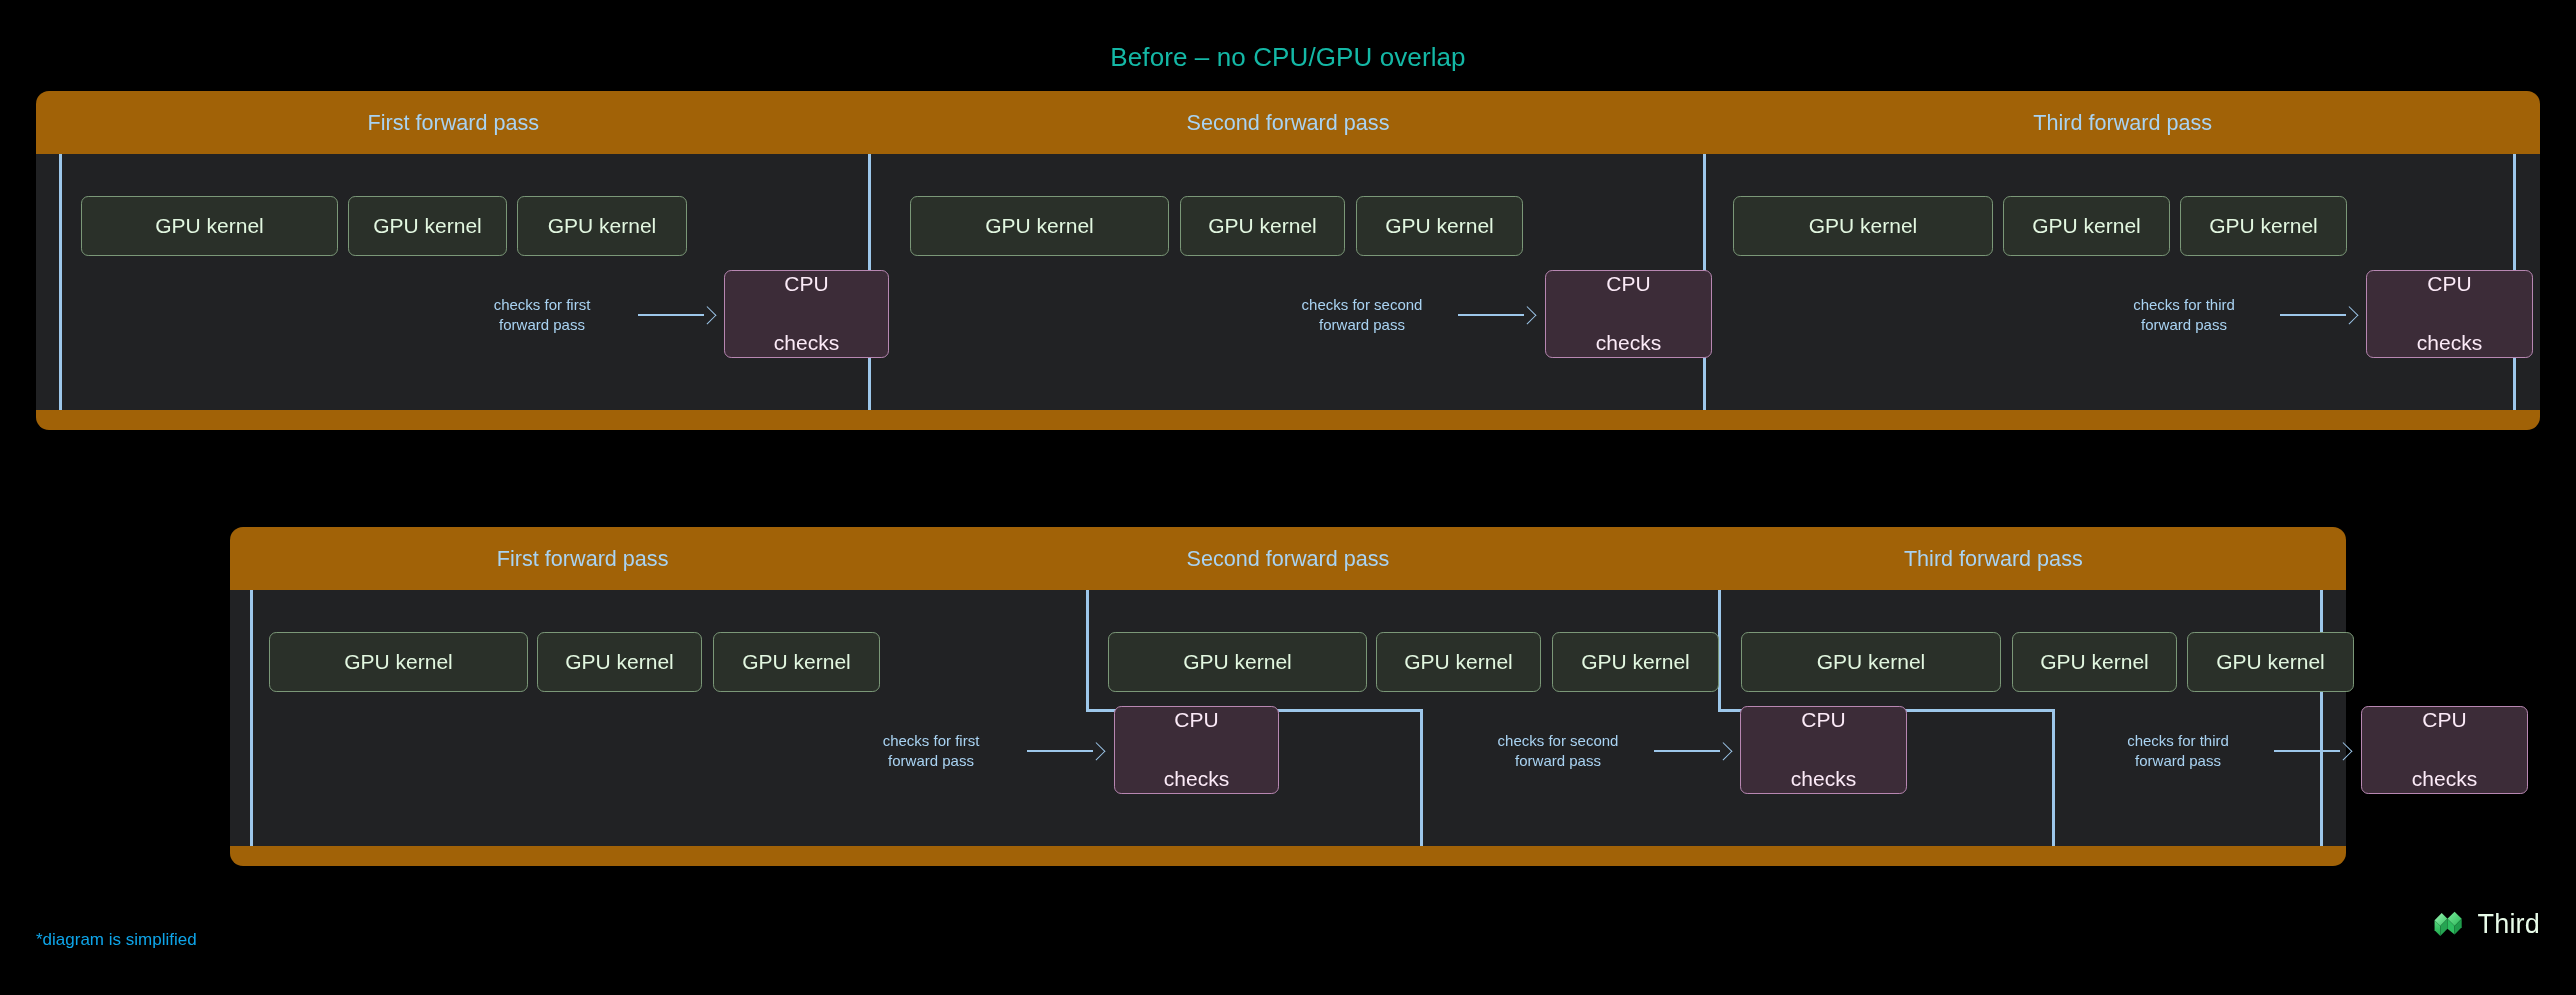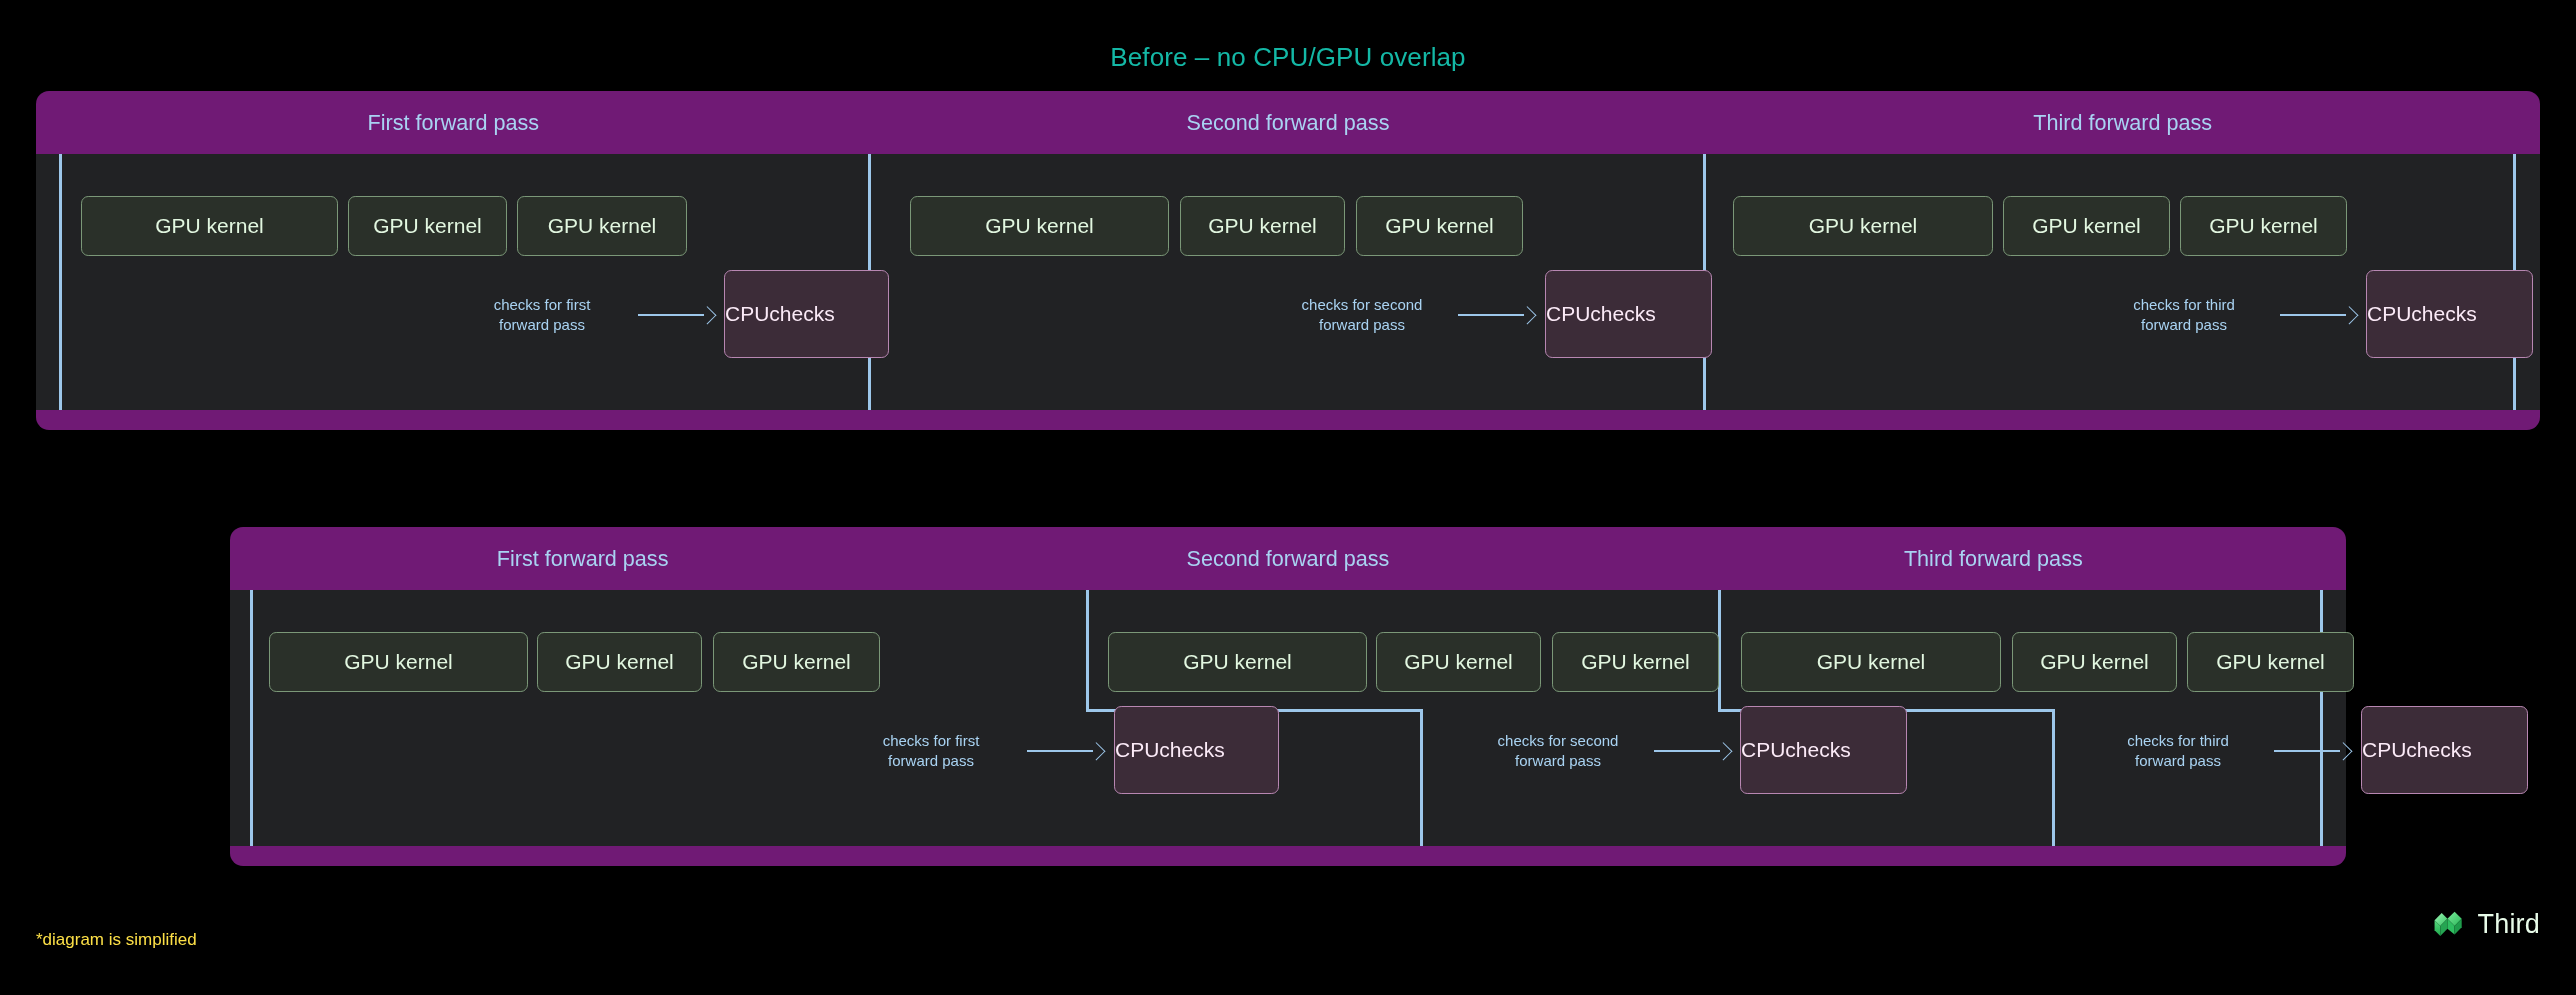--- a/index.html
+++ b/index.html
@@ -21,21 +21,21 @@
     font-size:26px;
     font-weight:400;
     letter-spacing:0.1px;
   }
   #title-before{top:42px;}
   #title-after{top:474px;}
 
   
   .panel{
     position:absolute;
-    background:#701a75;
+    background:#a16207;
     border-radius:13px;
   }
   #panel-before{left:36px;top:91px;width:2504px;height:339px;}
   #panel-after{left:230px;top:527px;width:2116px;height:339px;}
 
   .pass-headers{
     position:absolute;
     left:0;right:0;top:0;height:63px;
     display:flex;
   }
@@ -82,23 +82,23 @@
     color:#e2f7e0;
     font-size:21px;
     box-sizing:border-box;
   }
   .cpu-box{
     position:absolute;
     background:#3c2c38;
     border:1.4px solid #b887b2;
     border-radius:7.2px;
     display:flex;
-    flex-direction:row;
-    align-items:center;
-    justify-content:flex-start;
+    flex-direction:column;
+    align-items:center;
+    justify-content:space-between;
     color:#fbeaf7;
     font-size:21px;
     line-height:1.28;
     box-sizing:border-box;
   }
 
   
   .annot{
     position:absolute;
     display:flex;
@@ -131,21 +131,21 @@
     width:11.5px;height:11.5px;
     border-top:1.4px solid #9dc7ea;
     border-right:1.4px solid #9dc7ea;
     transform:translateY(-50%) rotate(45deg);
   }
 
   
   #footnote{
     position:absolute;
     left:36px;top:930px;
-    color:#fde047;
+    color:#0ea5e9;
     font-size:17px;
   }
   #brand{
     position:absolute;
     right:36px;top:909px;
     display:flex;
     align-items:center;
     gap:11.5px;
   }
   #brand .logo{width:40px;height:29px;flex:none;}

